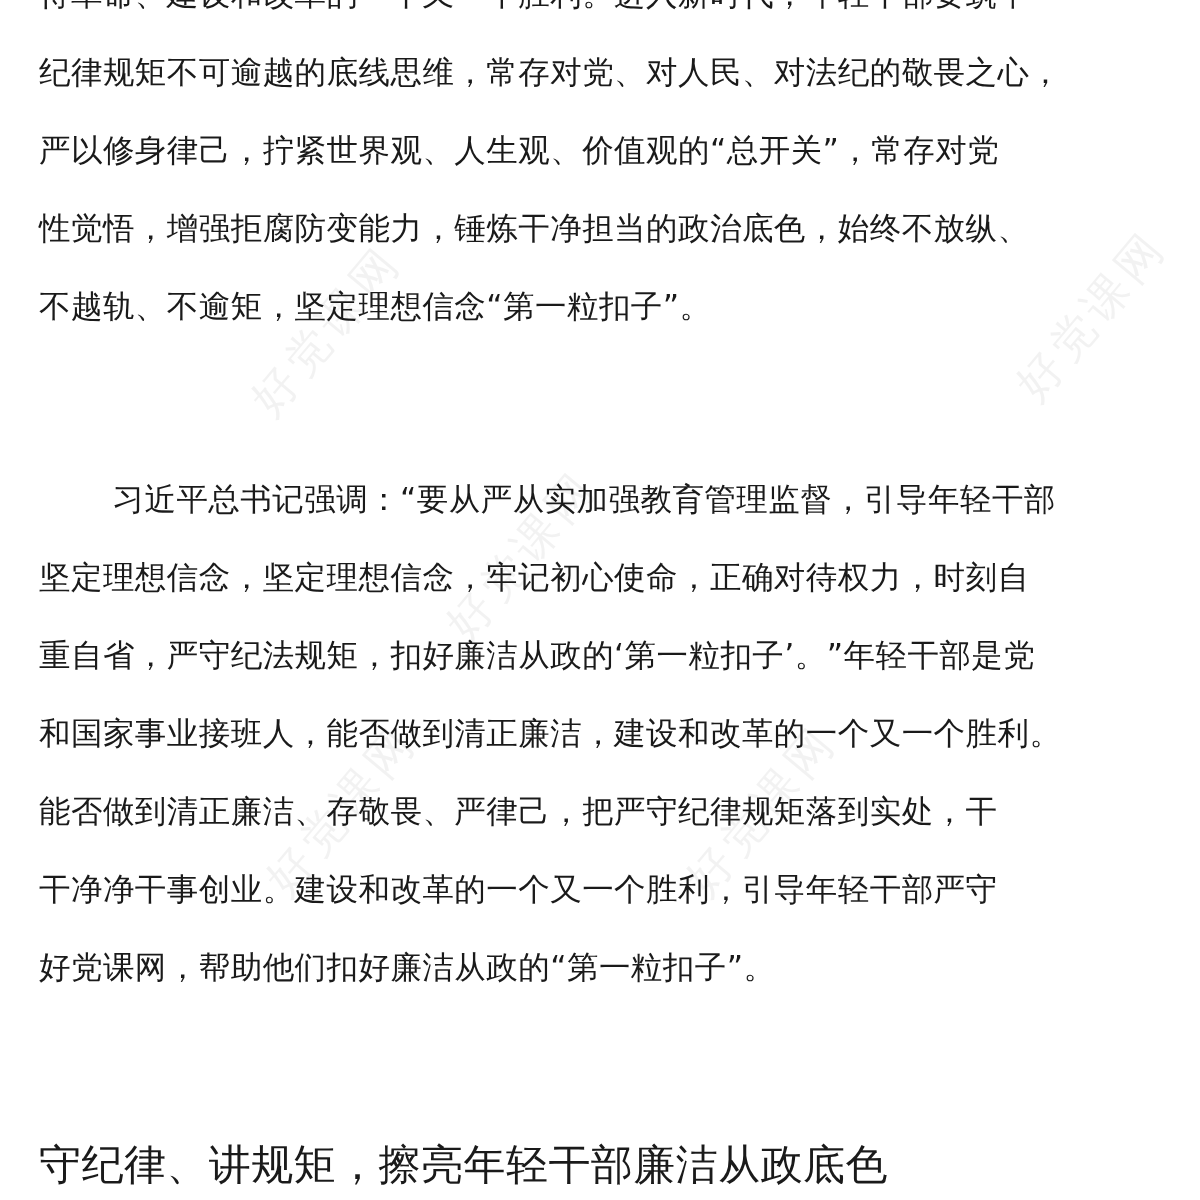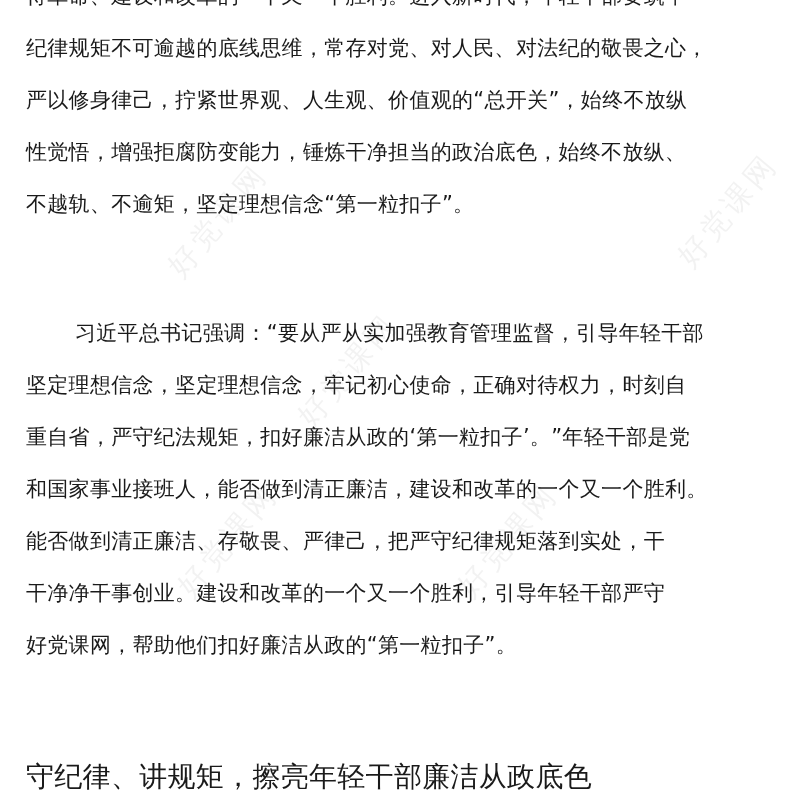--- a/index.html
+++ b/index.html
@@ -18,21 +18,21 @@
 <div>
   <div class="wm" style="left:150px;top:200px;">好党课网</div>
   <div class="wm" style="left:660px;top:190px;">好党课网</div>
   <div class="wm" style="left:280px;top:350px;">好党课网</div>
   <div class="wm" style="left:160px;top:520px;">好党课网</div>
   <div class="wm" style="left:440px;top:520px;">好党课网</div>
 
   <div>
     <div class="line" style="top:-19px">得革命、建设和改革的一个又一个胜利。进入新时代，年轻干部要筑牢</div>
     <div class="line" style="top:33px">纪律规矩不可逾越的底线思维，常存对党、对人民、对法纪的敬畏之心，</div>
-    <div class="line" style="top:85px">严以修身律己，拧紧世界观、人生观、价值观的“总开关”，始终不放纵</div>
+    <div class="line" style="top:85px">严以修身律己，拧紧世界观、人生观、价值观的“总开关”，常存对党</div>
     <div class="line" style="top:137px">性觉悟，增强拒腐防变能力，锤炼干净担当的政治底色，始终不放纵、</div>
     <div class="line" style="top:189px">不越轨、不逾矩，坚定理想信念“第一粒扣子”。</div>
   </div>
 
   <div>
     <div class="line indent" style="top:318px">习近平总书记强调：“要从严从实加强教育管理监督，引导年轻干部</div>
     <div class="line" style="top:370px">坚定理想信念，坚定理想信念，牢记初心使命，正确对待权力，时刻自</div>
     <div class="line" style="top:422px">重自省，严守纪法规矩，扣好廉洁从政的‘第一粒扣子’。”年轻干部是党</div>
     <div class="line" style="top:474px">和国家事业接班人，能否做到清正廉洁，建设和改革的一个又一个胜利。</div>
     <div class="line" style="top:526px">能否做到清正廉洁、存敬畏、严律己，把严守纪律规矩落到实处，干</div>

